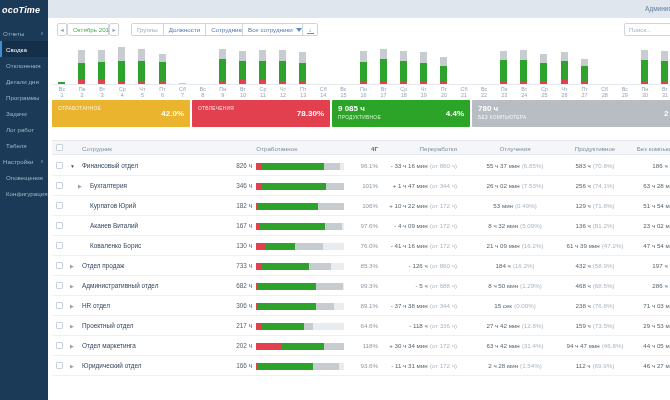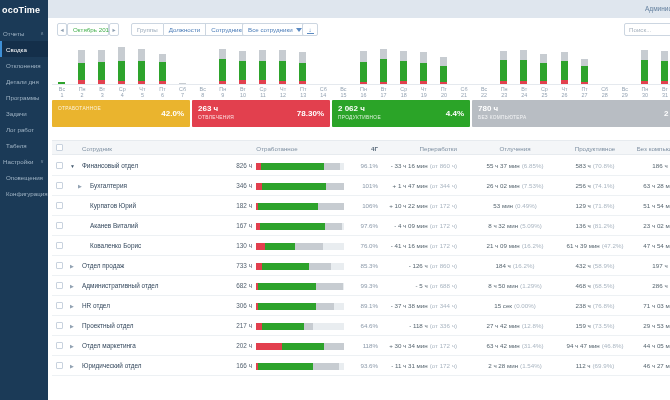--- a/index.html
+++ b/index.html
@@ -1,21 +1,21 @@
 <!DOCTYPE html>
 <html><head>
 <meta charset="utf-8">
 <style>
   html,body{margin:0;padding:0;background:#fff;}
   *{box-sizing:border-box;}
   .app{position:relative;width:670px;height:400px;overflow:hidden;background:#fff;
        font-family:"Liberation Sans","DejaVu Sans",sans-serif;color:#33475c;-webkit-font-smoothing:antialiased;}
   
   .sidebar{position:absolute;left:0;top:0;width:48px;height:400px;background:#1b3a57;z-index:5;}
-  .logo{color:#fff;font-size:9px;font-weight:bold;padding:5px 6px 0 2px;letter-spacing:.2px;white-space:nowrap;}
+  .logo{color:#fff;font-size:9px;font-weight:bold;padding:5px 6px 0 2px;letter-spacing:.2px;white-space:nowrap;font-style:italic;}
   .nav{margin-top:10px;}
   .nav-item{height:16px;display:flex;align-items:center;justify-content:space-between;
             padding:0 4px 0 3px;color:#9fb3c4;font-size:6.2px;cursor:pointer;white-space:nowrap;}
   .nav-item.sub{padding-left:6px;}
   .nav-item.active{background:#142f4a;color:#fff;border-left:2px solid #3e8fd6;padding-left:4px;}
   .nav-chev{font-size:5px;color:#7b91a5;}
   
   .topbar{position:absolute;left:48px;right:0;top:0;height:18px;background:#dfe6ee;}
   .user{position:absolute;left:597px;top:5px;font-size:6.5px;color:#64809f;white-space:nowrap;}
   
@@ -395,26 +395,25 @@
         <div class="dlab" style="top: 52px;">31</div>
       </div>
     </div>
 
   <div id="cards-host">
       <div class="card card1" style="background: rgb(234, 180, 46);">
         <div class="card-label">ОТРАБОТАННОЕ</div>
         <div class="card-pct">42.0%</div>
       </div>
       <div class="card card2" style="background: rgb(226, 64, 78);">
-        <div class="card-value">263 ч</div>
         <div class="card-label">ОТВЛЕЧЕНИЯ</div>
         <div class="card-pct">78.30%</div>
       </div>
       <div class="card card3" style="background: rgb(43, 164, 40);">
-        <div class="card-value">2 062 ч</div>
+        <div class="card-value">9 085 ч</div>
         <div class="card-label">ПРОДУКТИВНОЕ</div>
         <div class="card-pct">4.4%</div>
       </div>
       <div class="card card4" style="background: rgb(184, 189, 195);">
         <div class="card-value">780 ч</div>
         <div class="card-label">БЕЗ КОМПЬЮТЕРА</div>
         <div class="card-pct">2</div>
       </div>
     </div>
 

